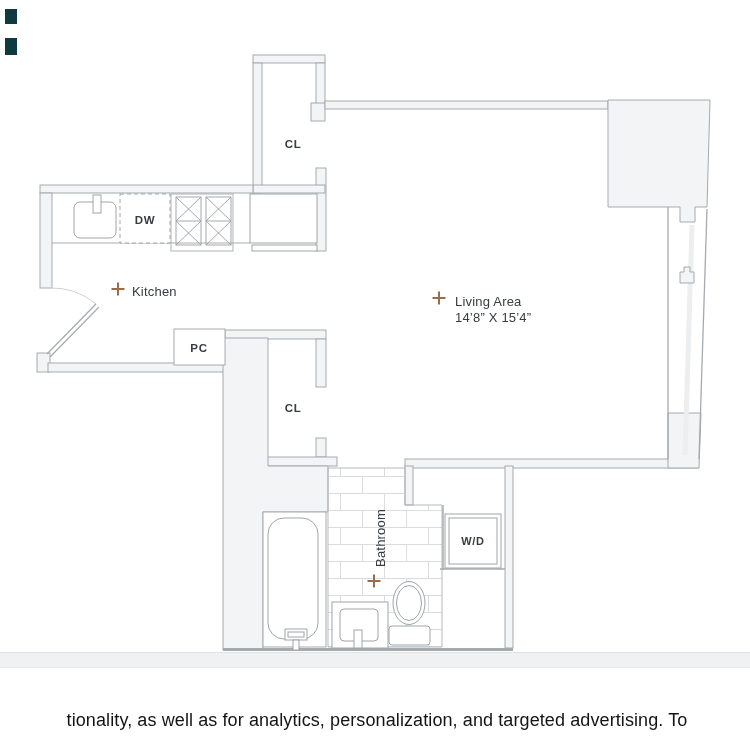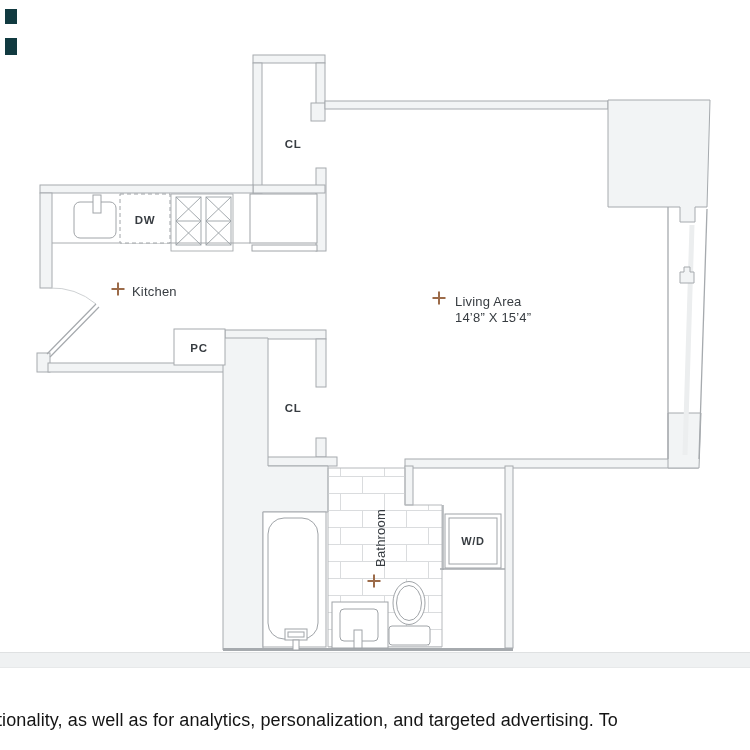--- a/index.html
+++ b/index.html
@@ -1,17 +1,17 @@
 <!DOCTYPE html>
 <html><head>
 <meta charset="utf-8">
 <style>
   html,body{margin:0;padding:0;background:#ffffff;}
   .canvas{position:relative;width:750px;height:750px;background:#ffffff;overflow:hidden;
-          font-family:"Liberation Sans",sans-serif;}
+          font-family:"Liberation Sans",sans-serif;text-align:center;}
   .plan-svg{position:absolute;left:0;top:0;}
   .frag{position:absolute;left:5px;width:12px;background:#113a40;}
   .frag-a{top:9px;height:15px;}
   .frag-b{top:38px;height:17px;}
   .strip{position:absolute;left:0;top:652px;width:750px;height:16px;background:#eff1f2;
          border-top:1px solid #dfe1e2;border-bottom:1px solid #e7e9ea;box-sizing:border-box;}
   .cookie-text{position:absolute;left:-3px;top:710px;width:760px;
                font-size:18px;font-weight:500;color:#141414;letter-spacing:0.1px;white-space:nowrap;}
   svg text{fill:#373c41;}
   .code-label{font-weight:bold;font-size:11.5px;letter-spacing:0.7px;}

